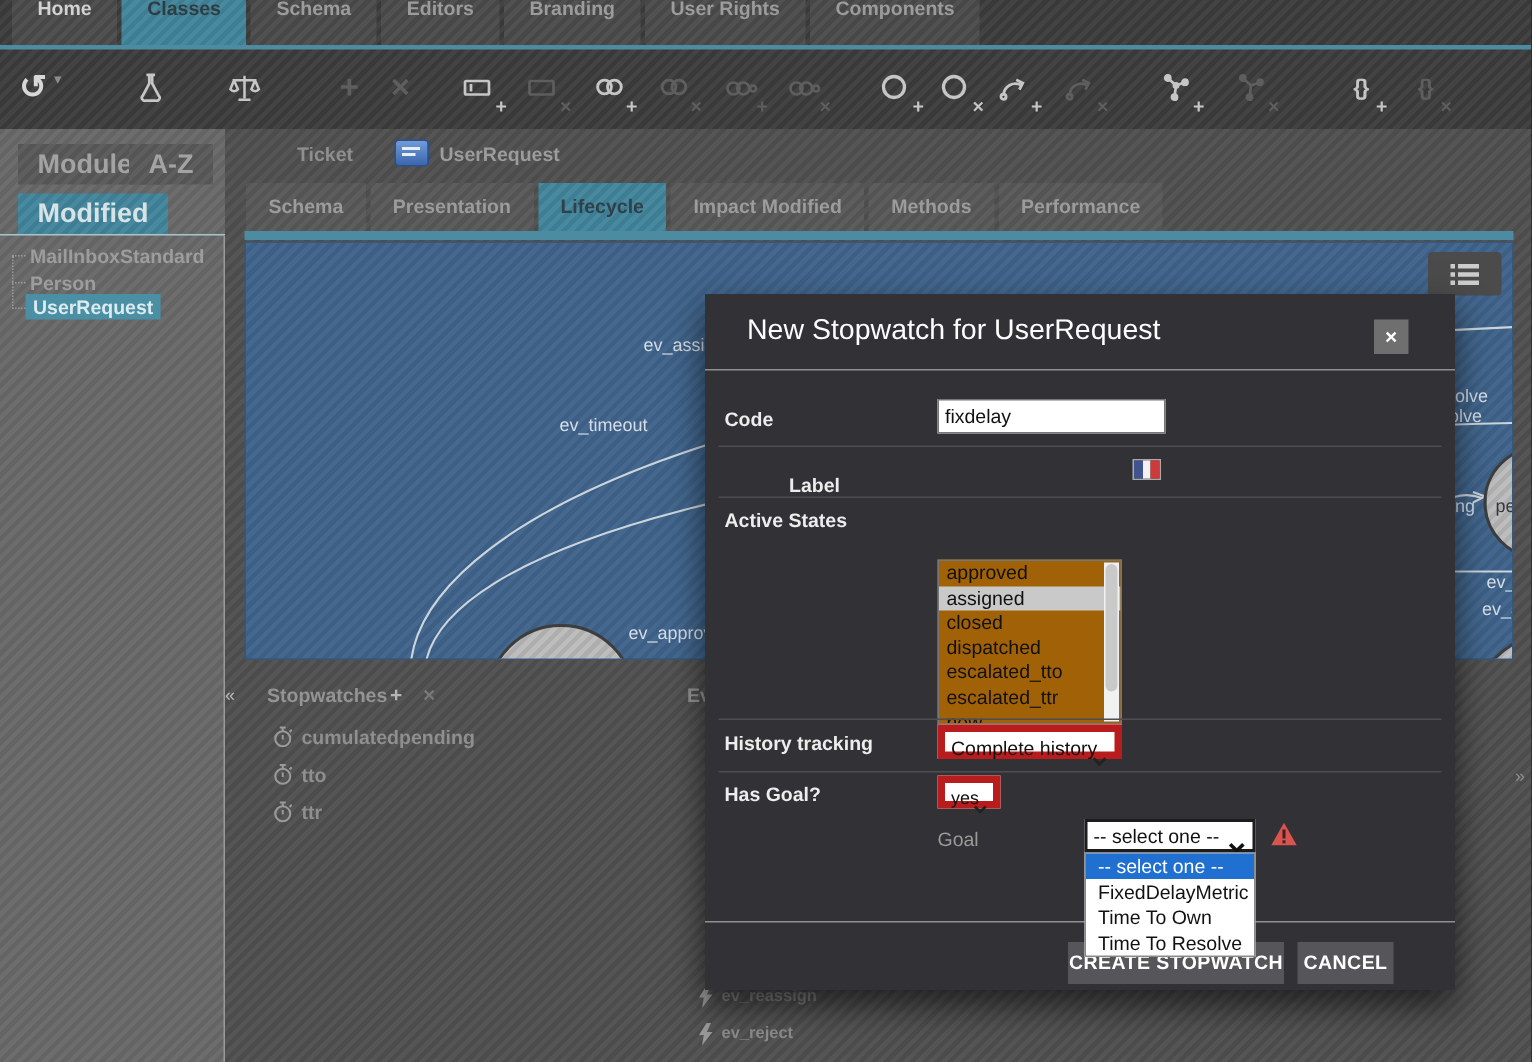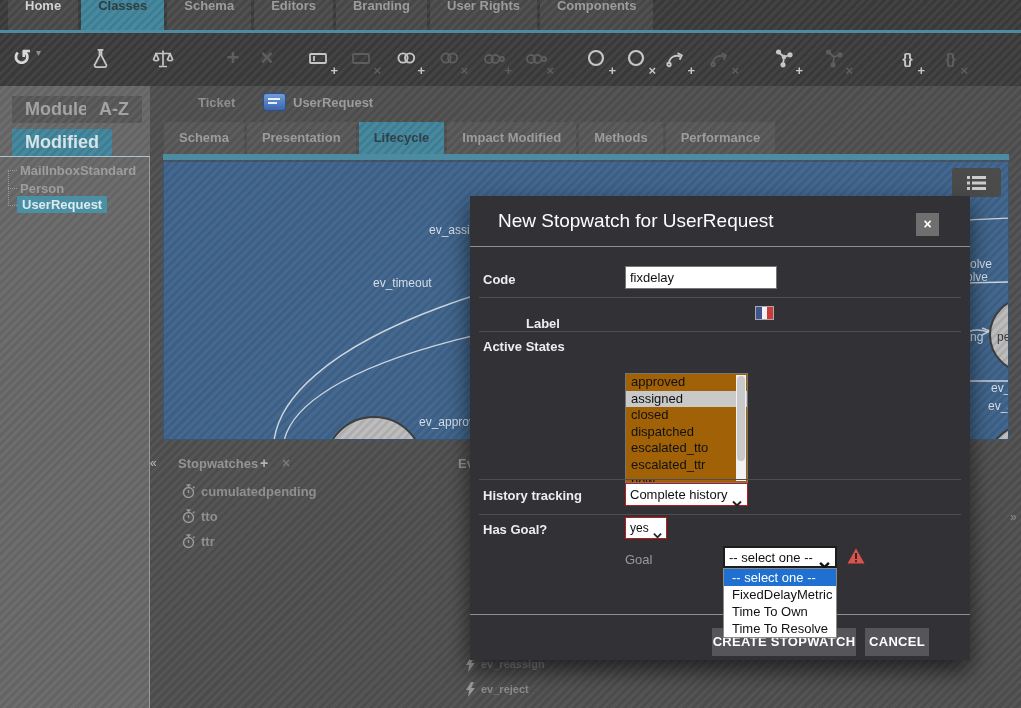--- a/index.html
+++ b/index.html
@@ -80,21 +80,21 @@
     font-family:"Liberation Sans",sans-serif;font-size:13px;color:#111;padding:0 4px;}
   .m-input.focus{box-shadow:0 0 0 2px #9a9a9a;}
   .flag{position:absolute;left:285px;width:17px;height:12px;border:1px solid #aaa;display:flex;}
   .flag i{flex:1;}
   .listbox{position:absolute;left:155px;top:139px;width:123px;height:110px;background:#a16207;border:1px solid #767676;
     box-sizing:border-box;overflow:hidden;margin-top:38px;}
   .lb-opt{height:16.6px;line-height:16.8px;padding-left:5px;color:#111;white-space:nowrap;cursor:pointer;}
   .lb-opt.selected{background:#c9c9c9;}
   .lb-scroll{position:absolute;right:1px;top:1px;bottom:1px;width:10px;background:#f1f1f1;}
   .lb-thumb{position:absolute;left:1px;top:1px;width:8px;height:85px;background:#c9c9c9;border-radius:4px;}
-  .m-select{position:absolute;background:#fff;border:1px solid #b91c1c;box-sizing:border-box;color:#111;
+  .m-select{position:absolute;background:#fff;border:5px solid #b91c1c;box-sizing:border-box;color:#111;
     line-height:21px;padding:0 4px;cursor:pointer;white-space:nowrap;}
   .m-select .chev{position:absolute;right:5px;top:8px;}
   .m-select.focusd{border:2px solid #1c1c1c;line-height:19px;}
   .dropdown{position:absolute;left:253px;top:372px;width:114px;background:#fff;border:1px solid #8a8a8a;z-index:30;box-sizing:border-box;}
   .dd-opt{height:17px;line-height:17px;padding-left:8px;color:#111;white-space:nowrap;cursor:pointer;}
   .dd-opt.hl{background:#1f70d0;color:#fff;}
   .warn{position:absolute;left:377px;top:352px;}
   .m-btn{position:absolute;height:28px;line-height:28px;background:#55555a;color:#fff;font-weight:bold;font-size:13px;
     text-align:center;cursor:pointer;letter-spacing:.3px;}
 </style>

